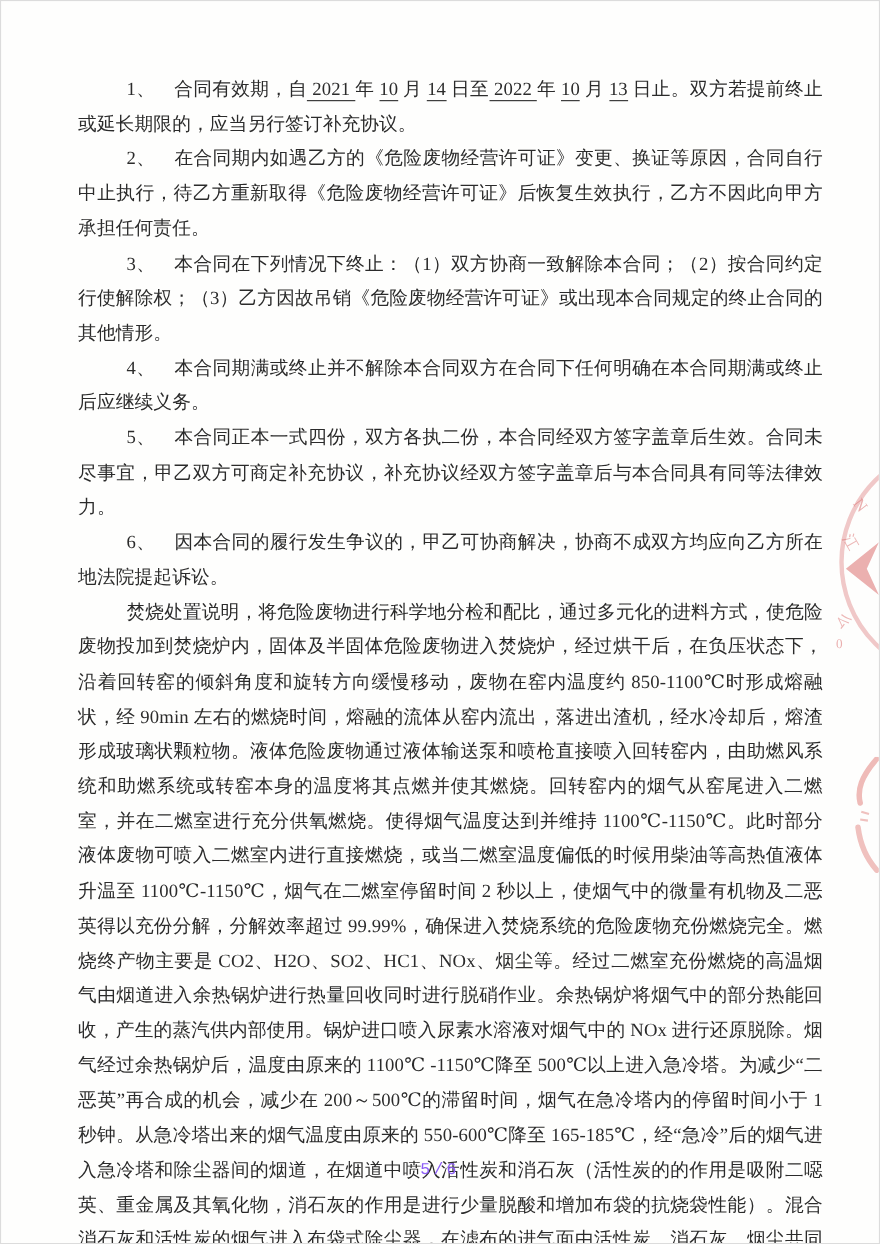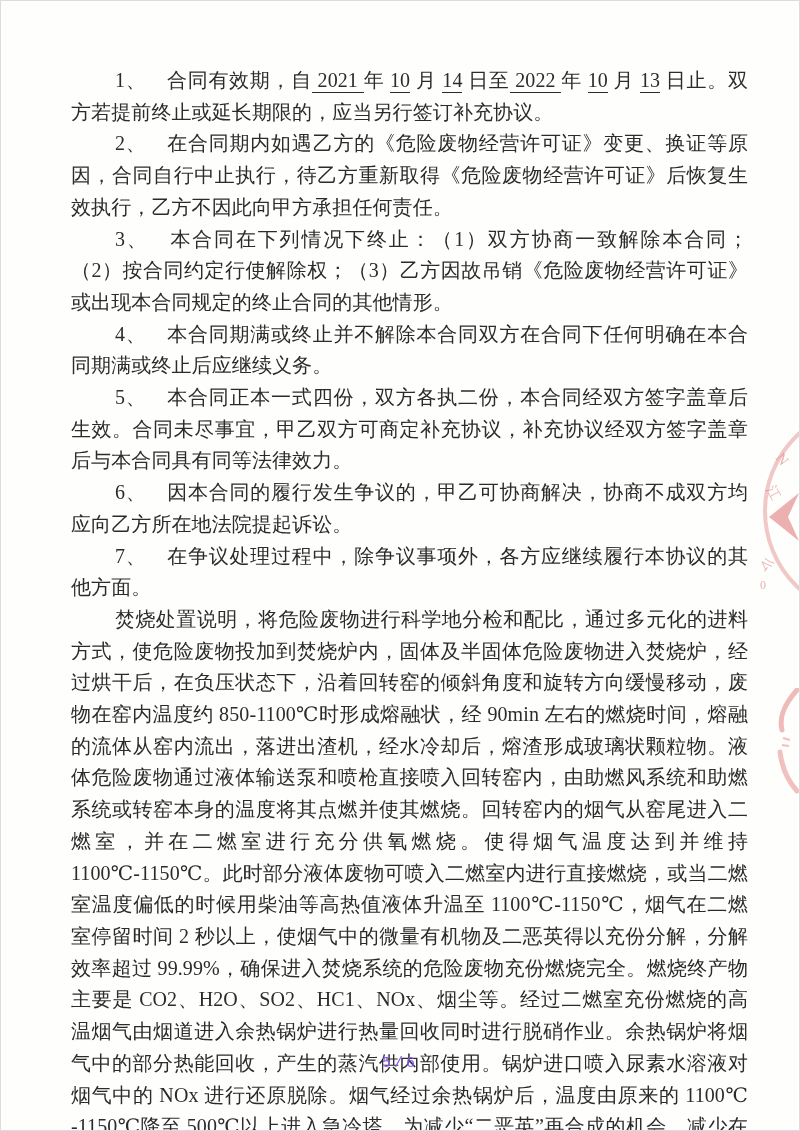--- a/index.html
+++ b/index.html
@@ -6,21 +6,21 @@
   html,body { width:800px; height:1131px; background:#ffffff; }
   .page {
     position:relative; width:800px; height:1131px;
     background:#fefefd; border:1px solid #dcdcdc; overflow:hidden;
   }
   .content {
     position:absolute; left:70px; top:64px; width:677px;
   }
   .para {
     font-family:"Liberation Serif","DejaVu Serif",serif;
-    font-size:20px; line-height:31.7px; color:#2b2b2b;
+    font-size:17px; line-height:31.7px; color:#2b2b2b;
     text-align:justify; text-indent:44px; letter-spacing:0.1px;
   }
   .u { border-bottom:1px solid #2b2b2b; padding-bottom:1px; }
   .footer {
     position:absolute; top:1054px; left:0; width:100%; text-align:center;
     font-family:Liberation Mono, monospace;
     font-size:15px; letter-spacing:3px; color:#8b5cf6;
   }
   .stamp-upper {
     position:absolute; top:430px; right:0; width:44px; height:168px;
@@ -37,21 +37,20 @@
 
 <div class="page">
 
   <div class="content">
       <p class="para"><span>1、　合同有效期，自</span><span class="u"> 2021 </span><span>年 </span><span class="u">10</span><span> 月 </span><span class="u">14</span><span> 日至</span><span class="u"> 2022 </span><span>年 </span><span class="u">10</span><span> 月 </span><span class="u">13</span><span> 日止。双方若提前终止或延长期限的，应当另行签订补充协议。</span></p>
       <p class="para"><span>2、　在合同期内如遇乙方的《危险废物经营许可证》变更、换证等原因，合同自行中止执行，待乙方重新取得《危险废物经营许可证》后恢复生效执行，乙方不因此向甲方承担任何责任。</span></p>
       <p class="para"><span>3、　本合同在下列情况下终止：（1）双方协商一致解除本合同；（2）按合同约定行使解除权；（3）乙方因故吊销《危险废物经营许可证》或出现本合同规定的终止合同的其他情形。</span></p>
       <p class="para"><span>4、　本合同期满或终止并不解除本合同双方在合同下任何明确在本合同期满或终止后应继续义务。</span></p>
       <p class="para"><span>5、　本合同正本一式四份，双方各执二份，本合同经双方签字盖章后生效。合同未尽事宜，甲乙双方可商定补充协议，补充协议经双方签字盖章后与本合同具有同等法律效力。</span></p>
       <p class="para"><span>6、　因本合同的履行发生争议的，甲乙可协商解决，协商不成双方均应向乙方所在地法院提起诉讼。</span></p>
-      <p class="para"><span>7、　在争议处理过程中，除争议事项外，各方应继续履行本协议的其他方面。</span></p>
       <p class="para"><span>焚烧处置说明，将危险废物进行科学地分检和配比，通过多元化的进料方式，使危险废物投加到焚烧炉内，固体及半固体危险废物进入焚烧炉，经过烘干后，在负压状态下，沿着回转窑的倾斜角度和旋转方向缓慢移动，废物在窑内温度约 850-1100℃时形成熔融状，经 90min 左右的燃烧时间，熔融的流体从窑内流出，落进出渣机，经水冷却后，熔渣形成玻璃状颗粒物。液体危险废物通过液体输送泵和喷枪直接喷入回转窑内，由助燃风系统和助燃系统或转窑本身的温度将其点燃并使其燃烧。回转窑内的烟气从窑尾进入二燃室，并在二燃室进行充分供氧燃烧。使得烟气温度达到并维持 1100℃-1150℃。此时部分液体废物可喷入二燃室内进行直接燃烧，或当二燃室温度偏低的时候用柴油等高热值液体升温至 1100℃-1150℃，烟气在二燃室停留时间 2 秒以上，使烟气中的微量有机物及二恶英得以充份分解，分解效率超过 99.99%，确保进入焚烧系统的危险废物充份燃烧完全。燃烧终产物主要是 CO2、H2O、SO2、HC1、NOx、烟尘等。经过二燃室充份燃烧的高温烟气由烟道进入余热锅炉进行热量回收同时进行脱硝作业。余热锅炉将烟气中的部分热能回收，产生的蒸汽供内部使用。锅炉进口喷入尿素水溶液对烟气中的 NOx 进行还原脱除。烟气经过余热锅炉后，温度由原来的 1100℃ -1150℃降至 500℃以上进入急冷塔。为减少“二恶英”再合成的机会，减少在 200～500℃的滞留时间，烟气在急冷塔内的停留时间小于 1 秒钟。从急冷塔出来的烟气温度由原来的 550-600℃降至 165-185℃，经“急冷”后的烟气进入急冷塔和除尘器间的烟道，在烟道中喷入活性炭和消石灰（活性炭的的作用是吸附二噁英、重金属及其氧化物，消石灰的作用是进行少量脱酸和增加布袋的抗烧袋性能）。混合消石灰和活性炭的烟气进入布袋式除尘器，在滤布的进气面由活性炭、消石灰、烟尘共同构成滤饼，当烟气通过滤饼时，进行不断吸附和酸碱中和反应。通过滤布的烟气中烟尘、活性炭、消石灰等固体颗粒物已基本被脱尽，烟气主要由 CO2、H2O 和未能完全中和的酸性气体（SO2、HC1、NOx）构成。通过引风机将布袋出口烟气抽入湿法脱酸系统。</span></p>
     </div>
 
   <div class="footer">5/6</div>
 
   <div class="stamp-upper" style="color: rgb(219, 112, 112);">
     <svg width="44" height="168" viewBox="0 0 44 168">
       <circle cx="115" cy="80" r="105" fill="none" stroke="currentColor" stroke-width="4" opacity="0.38"></circle>
       <path d="M44,62 L14,86 L44,110 L33,86 Z" fill="currentColor" opacity="0.55"></path>
       <text x="20" y="27" font-size="15" transform="rotate(52 20 27)" opacity="0.55" fill="currentColor">N</text>

